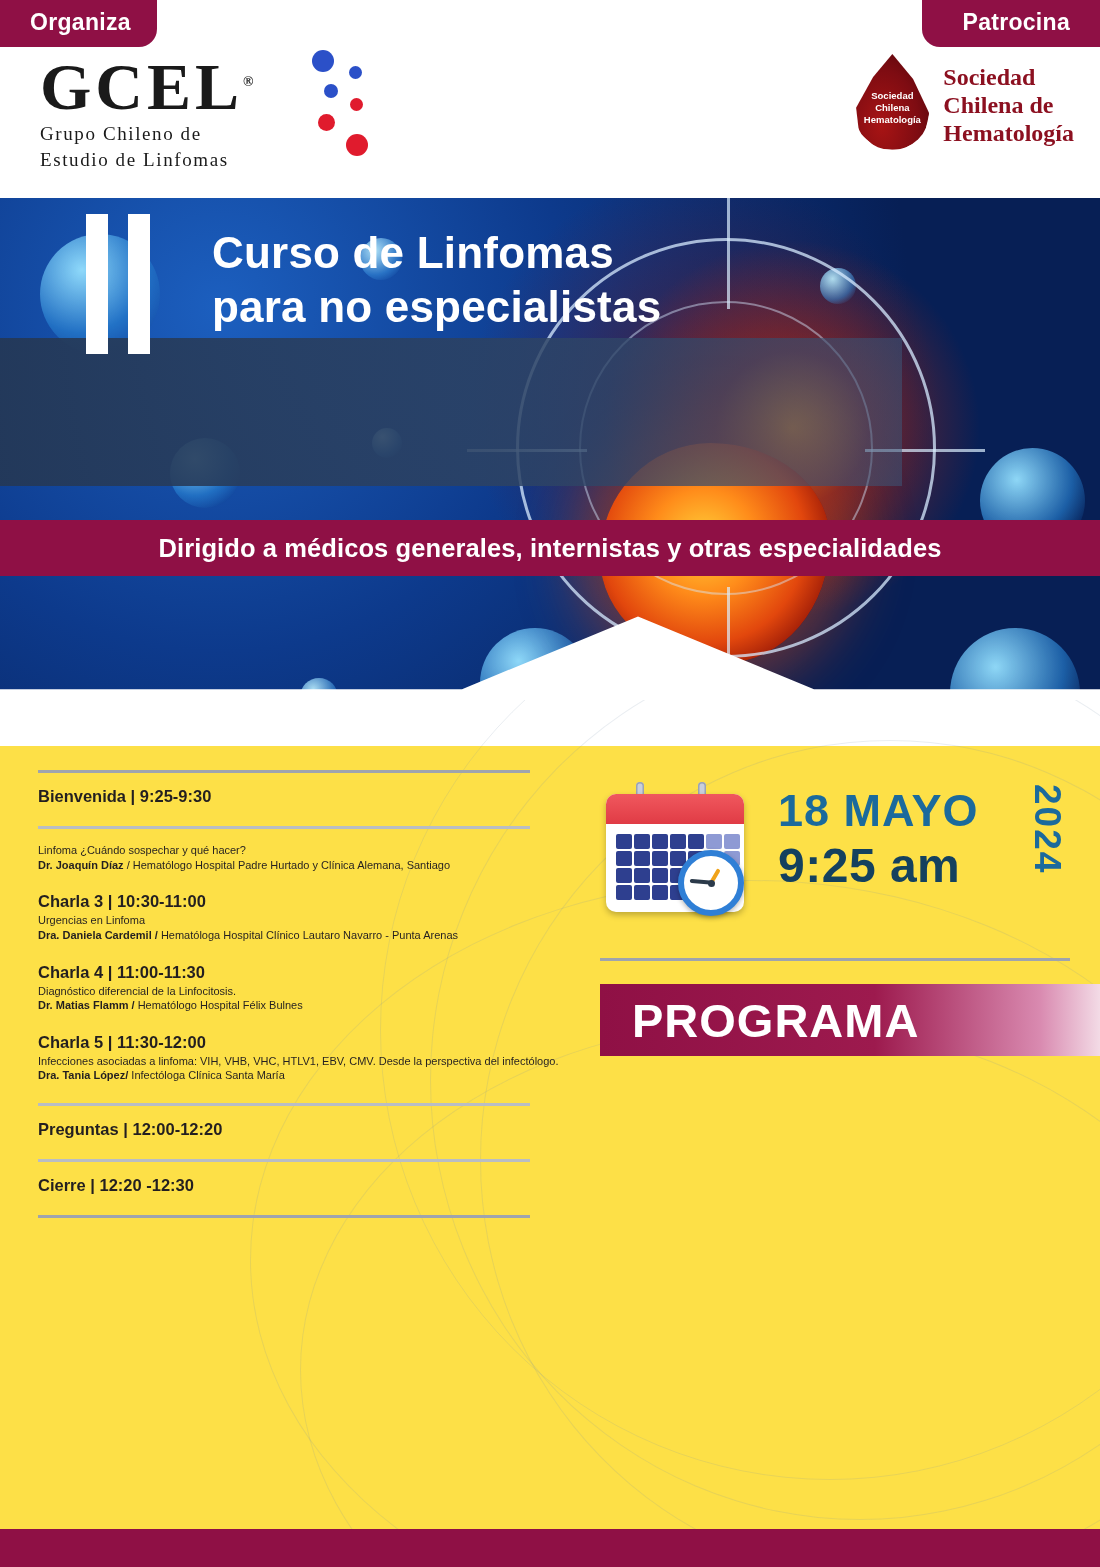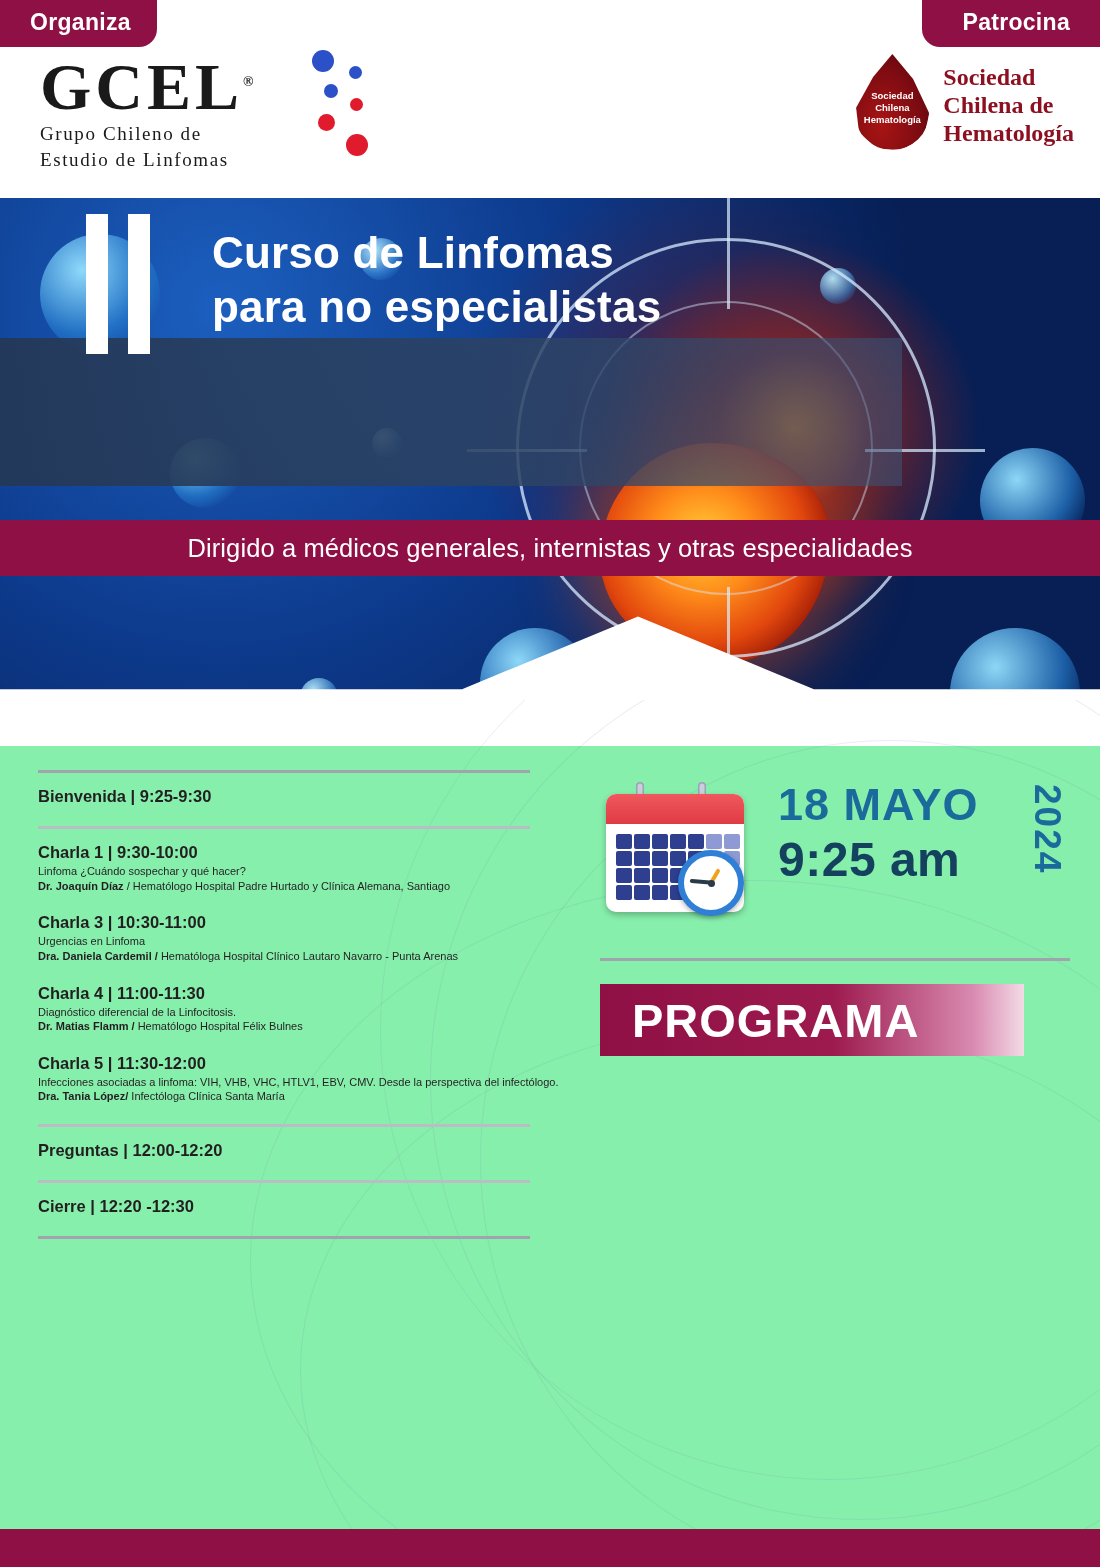--- a/index.html
+++ b/index.html
@@ -5,21 +5,21 @@
   * { box-sizing: border-box; margin: 0; padding: 0; }
   html, body {
     width: 1100px; height: 1567px;
     font-family: "Liberation Sans", sans-serif;
     background: #ffffff;
     overflow: hidden;
   }
   .poster {
     position: relative;
     width: 1100px; height: 1567px;
-    background: #86efac;
+    background: #fde047;
     overflow: hidden;
   }
 
   
   .tag {
     position: absolute;
     top: 0;
     background: #8f1045;
     color: #ffffff;
     font-weight: bold;
@@ -122,21 +122,21 @@
     color: #ffffff; font-weight: bold; font-size: 44px; line-height: 1.22;
     letter-spacing: .2px;
   }
 
   
   .sub-band {
     position: absolute; left: 0; top: 322px; width: 1100px; height: 56px;
     background: #8f1045;
     display: flex; align-items: center; justify-content: center;
   }
-  .sub-band span { color: #fff; font-weight: normal; font-size: 25.5px; letter-spacing: .1px; }
+  .sub-band span { color: #fff; font-weight: bold; font-size: 25.5px; letter-spacing: .1px; }
 
   
   .chevron {
     position: absolute; left: 0; bottom: -2px; width: 1100px; height: 140px;
     background: #ffffff;
     clip-path: polygon(0% 58%, 42% 58%, 58% 6%, 74% 58%, 100% 58%, 100% 100%, 0% 100%);
   }
 
   
   .swirls { position: absolute; left: 0; top: 700px; width: 1100px; height: 867px; overflow: hidden; }
@@ -161,32 +161,32 @@
   .cal-grid { position:absolute; left: 10px; top: 40px; display: grid; grid-template-columns: repeat(7, 16px); grid-auto-rows: 15px; gap: 2px; }
   .cal-grid span { background: #2e3f8f; border-radius: 2px; display:block; }
   .cal-grid span.lt { background: #8e9ad4; }
   .cal-ring { position:absolute; width: 8px; height: 22px; background:#c9cfdb; border-radius: 4px; top: 2px; box-shadow: inset 0 0 0 1.5px #9aa3b4; }
   .clock { position:absolute; left: 78px; top: 70px; width: 66px; height: 66px; border-radius: 50%; background:#fff; border: 6px solid #2f7fd6; box-shadow: 0 2px 5px rgba(0,0,0,.3); }
   .clock .h, .clock .m { position:absolute; background:#233; border-radius:2px; transform-origin: bottom center; }
   .clock .h { width: 4px; height: 16px; left: 25px; top: 11px; transform: rotate(30deg); background:#f0a31a; }
   .clock .m { width: 3.5px; height: 22px; left: 25.5px; top: 5px; transform: rotate(-85deg); background:#2b3a4a; }
   .clock .c { position:absolute; width:7px; height:7px; border-radius:50%; background:#2b3a4a; left: 23.5px; top: 23.5px; }
 
-  .date-text { position: absolute; left: 178px; top: 6px; width: 300px; }
+  .date-text { position: absolute; left: 178px; top: 12px; width: 300px; }
   .date-line1 { color: #1b6a9c; font-size: 45px; font-weight: bold; letter-spacing: 1px; line-height: 1; }
   .date-line2 { color: #14415e; font-size: 48px; font-weight: bold; letter-spacing: .5px; line-height: 1.05; margin-top: 8px; }
   .year {
     position: absolute; right: 2px; top: 8px;
     color: #1b6a9c; font-size: 37px; font-weight: bold;
     writing-mode: vertical-rl; letter-spacing: 2px;
   }
 
   .prog-rule { position: absolute; left: 600px; top: 958px; width: 470px; height: 3px; background: #9fa4ad; }
   .prog-banner {
-    position: absolute; left: 600px; top: 984px; width: 424px; height: 72px;
+    position: absolute; left: 600px; top: 984px; width: 500px; height: 72px;
     background: linear-gradient(90deg, #8f1045 0%, #9d1a4e 55%, #d98ab0 88%, #f3dbe6 100%);
     display: flex; align-items: center;
   }
   .prog-banner span { color: #fff; font-size: 47px; font-weight: bold; letter-spacing: 1px; padding-left: 32px; }
 
   
   .footer { position: absolute; left: 0; bottom: 0; width: 1100px; height: 38px; background: #8f1045; }
 </style>
 </head>
 <body>
@@ -277,21 +277,20 @@
   <div class="program">
     <div class="rule"></div>
 
     <div class="blk">
       <div class="hd">Bienvenida  |  9:25-9:30</div>
     </div>
 
     <div class="rule thin"></div>
 
     <div class="blk">
-      <div class="hd">Charla 1   |   9:30-10:00</div>
       <div class="ln">Linfoma ¿Cuándo sospechar y qué hacer?</div>
       <div class="ln"><b>Dr. Joaquín Díaz</b><span> / Hematólogo Hospital Padre Hurtado y Clínica Alemana, Santiago</span></div>
     </div>
 
 
     <div class="blk wide">
       <div class="hd">Charla 3   |  10:30-11:00</div>
       <div class="ln">Urgencias en Linfoma</div>
       <div class="ln"><b>Dra. Daniela Cardemil /</b><span> Hematóloga Hospital Clínico Lautaro Navarro - Punta Arenas</span></div>
     </div>

